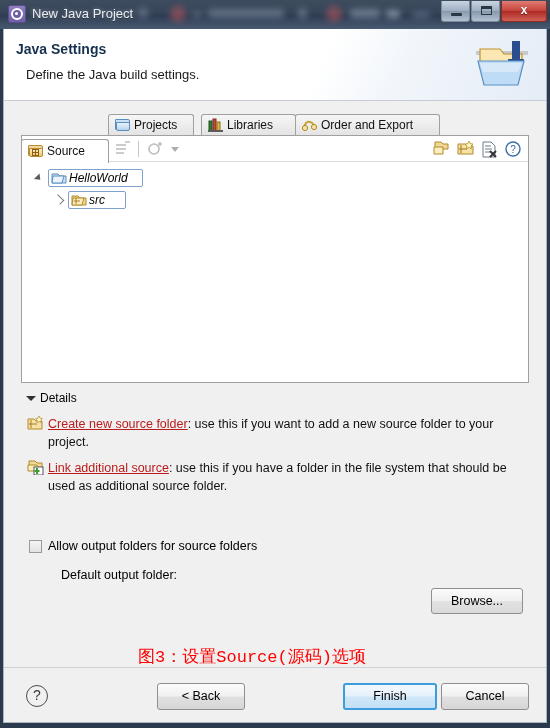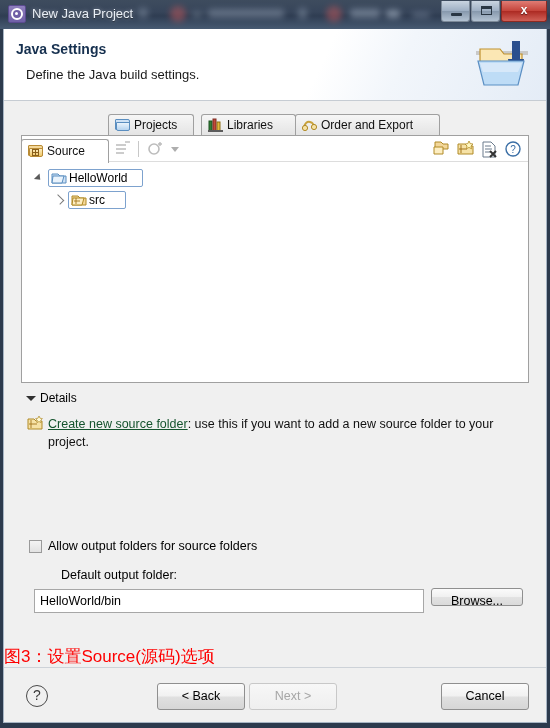--- a/index.html
+++ b/index.html
@@ -242,20 +242,21 @@
     width: 1px; height: 16px;
     background: #c8c8c8;
   }
 
   .tree {
     position: absolute;
     left: 0; top: 27px;
     width: 464px;
     height: 219px;
     overflow: hidden;
+    font-style: italic;
   }
   .tnode {
     position: absolute;
     height: 18px;
     line-height: 18px;
     font-size: 12px;
     white-space: nowrap;
   }
   .tnode .arrow {
     position: absolute;
@@ -327,21 +328,21 @@
     font-size: 12.5px;
     line-height: 18px;
     color: #111;
   }
   .detail-row .dicon {
     position: absolute;
     left: -21px; top: 1px;
     width: 17px; height: 15px;
   }
   .dlink {
-    color: #14532d;
+    color: #b91c1c;
     text-decoration: underline;
     cursor: pointer;
   }
 
   
   .chkrow {
     position: absolute;
     left: 25px; top: 511px;
     font-size: 12.5px;
     line-height: 15px;
@@ -375,40 +376,41 @@
     box-sizing: border-box;
     font-family: "Liberation Sans", sans-serif;
     font-size: 12.5px;
     padding: 0 5px;
     line-height: 22px;
     color: #000;
   }
   .browsebtn {
     position: absolute;
     left: 427px; top: 559px;
-    width: 92px; height: 18px;
+    width: 92px; height: 26px;
     border: 1px solid #8f8f8f;
     border-radius: 3px;
     box-sizing: border-box;
     background: linear-gradient(to bottom, #fbfbfb 0%, #f0f0f0 48%, #e2e2e2 52%, #dadada 100%);
     font-family: "Liberation Sans", sans-serif;
     font-size: 12.5px;
     text-align: center;
     line-height: 24px;
     color: #000;
   }
 
   
   .caption {
     position: absolute;
     left: 0; top: 616px;
     width: 496px;
+    text-align: center;
     color: #fe0000;
     font-size: 17px;
-    font-family: Liberation Sans, sans-serif;
+    font-family: Liberation Mono, monospace;
     white-space: nowrap;
   }
 
   
   .btnbar {
     position: absolute;
     left: 0; bottom: 0;
     width: 542px;
     height: 55px;
     border-top: 1px solid #cdd2d8;
@@ -695,34 +697,44 @@
       <span class="dicon">
         <svg width="17" height="15" viewBox="0 0 17 15">
           <path d="M1 3 h6 l2 2 h6 v8 H1 Z" fill="#f6e2a6" stroke="#b08a26"></path>
           <path d="M4 4 v8 M2 8 h8" stroke="#a3751c" stroke-width=".9"></path>
           <path d="M12 0 l1 2.2 L15.4 2.6 L13.7 4.3 L14.1 6.7 L12 5.5 L9.9 6.7 L10.3 4.3 L8.6 2.6 L11 2.2 Z" fill="#fffbd8" stroke="#b08a26" stroke-width=".7"></path>
         </svg>
       </span>
       <span class="dlink">Create new source folder</span><span>: use this if you want to add a new source folder to your project.</span>
     </div>
 
+    <div class="detail-row" style="top:430px;">
+      <span class="dicon">
+        <svg width="17" height="15" viewBox="0 0 17 15">
+          <path d="M2 1 h6 l2 2 h5 v5 H2 Z" fill="#f3d79a" stroke="#b08a26"></path>
+          <path d="M1 5 h9 v6 H1 Z" fill="#fdeec2" stroke="#b08a26"></path>
+          <rect x="7" y="7" width="9" height="8" fill="#ffffff" stroke="#555"></rect>
+          <path d="M10 8 v6 M7.5 11 h5" stroke="#3a9e31" stroke-width="2"></path>
+        </svg>
+      </span>
+      <span class="dlink">Link additional source</span><span>: use this if you have a folder in the file system that should be used as additional source folder.</span>
+    </div>
 
     <div class="chkrow">
       <span class="chkbox"></span>
       <span class="ctxt">Allow output folders for source folders</span>
     </div>
 
     <div class="outlabel">Default output folder:</div>
-    <input class="outfield" type="text" value="HelloWorld/bin" style="">
     <div class="browsebtn">Browse...</div>
 
     <div class="caption">图3：设置Source(源码)选项</div>
 
     <div class="btnbar">
       <div class="helpbtn">?</div>
       <div class="dlgbtn" style="left:153px;width:88px;">&lt; Back</div>
-      <div class="dlgbtn disabled" style="left:245px;width:88px;">Next &gt;</div>
+      <div class="dlgbtn default" style="left:339px;width:94px;">Finish</div>
       <div class="dlgbtn" style="left:437px;width:88px;">Cancel</div>
     </div>
 
     <div class="watermark">https://blog.csdn.net/qq_43434800</div>
   </div>
 </div>
 
 </body></html>

